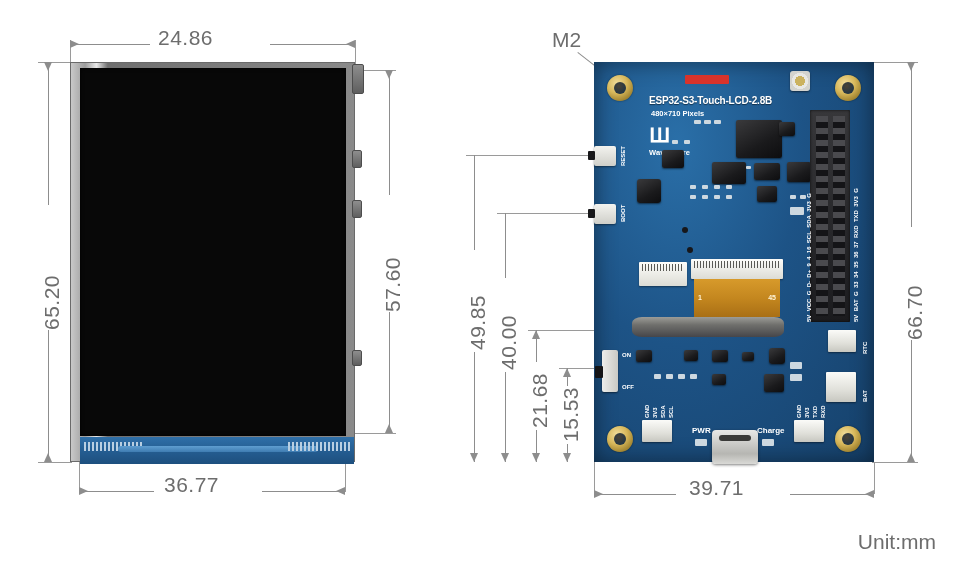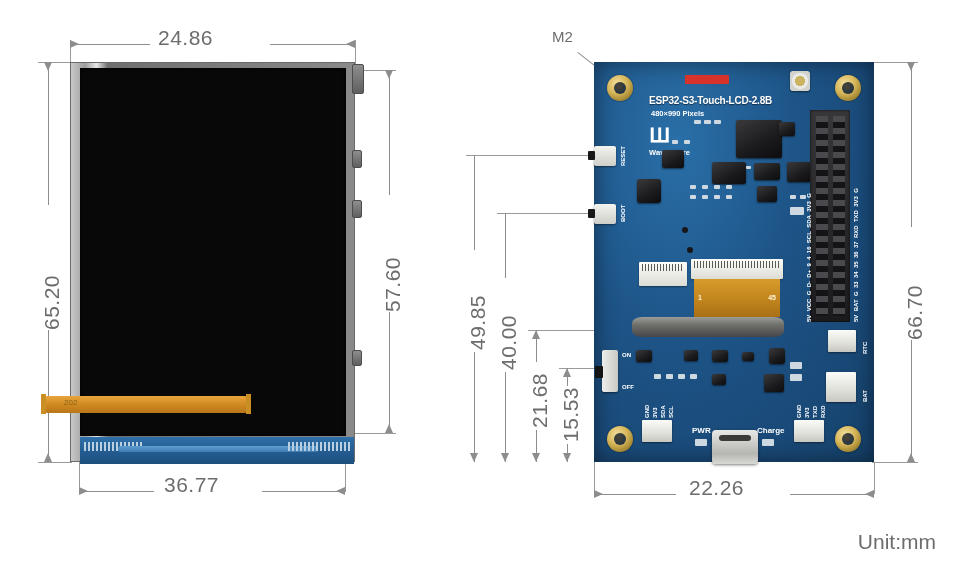--- a/index.html
+++ b/index.html
@@ -155,21 +155,21 @@
     position:absolute;height:9px;background:#d8332b;border-radius:1px;
   }
   .wslogo{position:absolute;color:#fff;}
   .wslogo .mark{font-size:26px;font-weight:bold;line-height:1;letter-spacing:-2px;}
   .wslogo .nm{font-size:7.5px;font-weight:bold;letter-spacing:.2px;}
 
   .leader{position:absolute;background:#8d8d8d;height:1px;transform-origin:0 0;}
   .unit{
     position:absolute;right:24px;bottom:18px;font-size:21px;color:#6d6d6d;
   }
-  .m2-label{position:absolute;font-size:15px;color:#6d6d6d;}
+  .m2-label{position:absolute;font-size:21px;color:#6d6d6d;}
 </style>
 </head>
 <body>
 
 <div class="stage">
 
   <div class="ext-line ext-v abs" style="left:70px;top:40px;height:28px;"></div>
   <div class="ext-line ext-v abs" style="left:355px;top:40px;height:28px;"></div>
   <div class="dim-line-h" style="left:70px;top:44px;width:80px;"></div>
   <div class="dim-line-h" style="left:270px;top:44px;width:85px;"></div>
@@ -206,25 +206,20 @@
     <div class="lcd-pcb">
       <div class="padrow" style="left:4px;width:60px;"></div>
       <div class="slot"></div>
       <div class="padrow" style="left:208px;width:62px;"></div>
     </div>
   </div>
   <div class="lcd-tab" style="left:352px;top:64px;width:10px;height:28px;"></div>
   <div class="lcd-tab" style="left:352px;top:150px;width:8px;height:16px;"></div>
   <div class="lcd-tab" style="left:352px;top:200px;width:8px;height:16px;"></div>
   <div class="lcd-tab" style="left:352px;top:350px;width:8px;height:14px;"></div>
-  <div class="lcd-fpc">
-    <div class="ear" style="left:-5px;"></div>
-    <div class="ear" style="right:-5px;"></div>
-    <div class="fpc-txt">202</div>
-  </div>
 
   <div class="m2-label" style="left:552px;top:28px;">M2</div>
   <div class="leader" style="left:578px;top:52px;width:26px;transform:rotate(38deg);"></div>
 
   <div class="ext-line ext-h abs" style="left:872px;top:62px;width:46px;"></div>
   <div class="ext-line ext-h abs" style="left:872px;top:462px;width:46px;"></div>
   <div class="dim-line-v" style="left:911px;top:62px;height:165px;"></div>
   <div class="dim-line-v" style="left:911px;top:340px;height:122px;"></div>
   <div class="arrow arr-down" style="left:907px;top:62px;"></div>
   <div class="arrow arr-up" style="left:907px;top:453px;"></div>
@@ -255,34 +250,34 @@
   <div class="arrow arr-up" style="left:563px;top:368px;"></div>
   <div class="arrow arr-down" style="left:563px;top:453px;"></div>
   <div class="dim-label vert" style="left:559px;top:442px;">15.53</div>
 
   <div class="ext-line ext-v abs" style="left:594px;top:462px;height:32px;"></div>
   <div class="ext-line ext-v abs" style="left:874px;top:462px;height:32px;"></div>
   <div class="dim-line-h" style="left:594px;top:494px;width:82px;"></div>
   <div class="dim-line-h" style="left:790px;top:494px;width:84px;"></div>
   <div class="arrow arr-right" style="left:594px;top:490px;"></div>
   <div class="arrow arr-left" style="left:865px;top:490px;"></div>
-  <div class="dim-label" style="left:689px;top:476px;">22.26</div>
+  <div class="dim-label" style="left:689px;top:476px;">39.71</div>
 
   <div class="pcb">
 
     <div class="hole" style="left:13px;top:13px;"></div>
     <div class="hole" style="right:13px;top:13px;"></div>
     <div class="hole" style="left:13px;bottom:10px;"></div>
     <div class="hole" style="right:13px;bottom:10px;"></div>
 
     <div class="redled" style="left:91px;top:13px;width:44px;"></div>
     <div class="ufl" style="left:196px;top:9px;"></div>
 
     <div class="silk silk-title" style="left:55px;top:33px;">ESP32-S3-Touch-LCD-2.8B</div>
-    <div class="silk silk-sub" style="left:57px;top:47px;">480×990 Pixels</div>
+    <div class="silk silk-sub" style="left:57px;top:47px;">480×710 Pixels</div>
 
     <div class="wslogo" style="left:55px;top:58px;">
       <div class="mark">ꟺ</div>
       <div class="nm" style="margin-top:2px;">Waveshare</div>
     </div>
 
     <div class="chip" style="left:142px;top:58px;width:46px;height:38px;"></div>
     <div class="chip" style="left:118px;top:100px;width:34px;height:22px;"></div>
     <div class="chip" style="left:160px;top:101px;width:26px;height:17px;"></div>
     <div class="chip" style="left:193px;top:100px;width:24px;height:20px;"></div>

